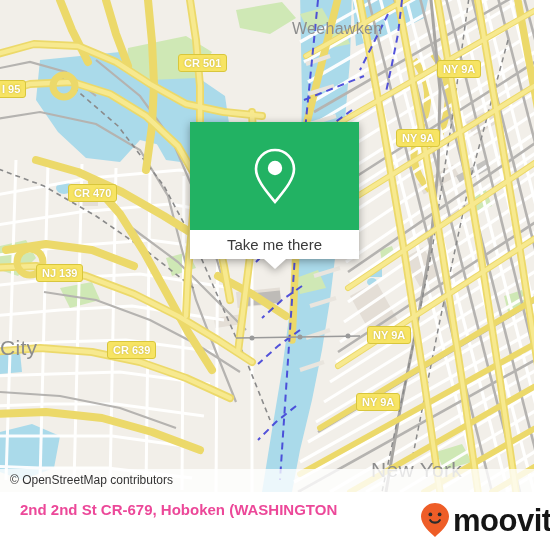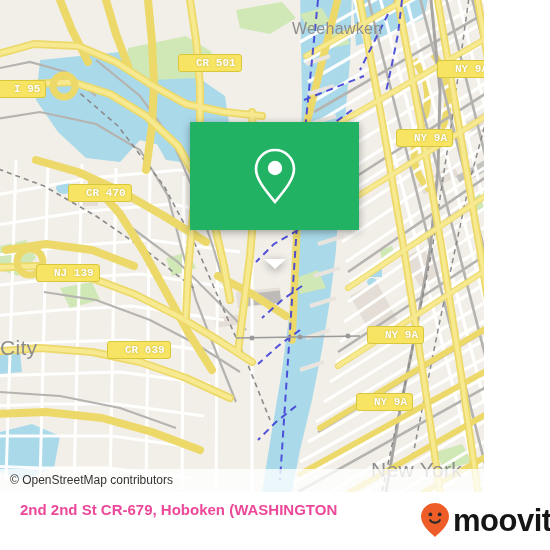--- a/index.html
+++ b/index.html
@@ -1,31 +1,31 @@
 <!DOCTYPE html>
 <html><head>
 <meta charset="utf-8">
 <style>
   html,body{margin:0;padding:0;}
   body{width:550px;height:550px;overflow:hidden;background:#fff;
        font-family:"Liberation Sans","DejaVu Sans",sans-serif;}
   #app{position:relative;width:550px;height:550px;overflow:hidden;}
 
   
-  #map{position:absolute;left:0;top:0;width:484px;height:492px;overflow:hidden;
+  #map{position:absolute;left:0;top:0;width:534px;height:492px;overflow:hidden;
        background:#f2efe9;}
   #map svg{position:absolute;left:0;top:0;}
 
   
   .city-label{position:absolute;color:#8d8d8d;white-space:nowrap;
       font-weight:400;letter-spacing:.3px;}
   .shield{position:absolute;background:#f7e463;border:1px solid #d8c63c;
       border-radius:3px;color:#fff;font-size:11px;font-weight:bold;
-      line-height:14px;padding:1px 5px 1px 17px;white-space:nowrap;
-      text-shadow:0 0 2px rgba(120,100,0,.45);font-family:Liberation Mono, monospace;}
+      line-height:14px;padding:1px 5px 1px 5px;white-space:nowrap;
+      text-shadow:0 0 2px rgba(120,100,0,.45);}
 
   
   #attrib{position:absolute;left:0;bottom:0;width:550px;height:23px;
       background:rgba(255,255,255,.78);padding-left:24px;}
   #attrib span{position:absolute;left:10px;top:4px;font-size:12px;color:#333;}
 
   
   #popup{position:absolute;left:190px;top:122px;width:169px;
       filter:drop-shadow(0 2px 4px rgba(0,0,0,.35));}
   #popup .head{height:108px;background:#22b263;display:flex;
@@ -334,20 +334,23 @@
   </div>
 
   <div id="popup">
     <div class="head">
       <svg width="46" height="58" viewBox="0 0 46 58">
         <path d="M23 3 C12.5 3 4 11.5 4 22 C4 33 15 45 23 55
                  C31 45 42 33 42 22 C42 11.5 33.5 3 23 3 Z" fill="none" stroke="#ffffff" stroke-width="2.6"></path>
         <circle cx="23" cy="21" r="7.2" fill="#ffffff"></circle>
       </svg>
     </div>
+    <div class="foot">
+      <span class="lbl">Take me there</span>
+    </div>
     <div class="tail"></div>
   </div>
 
   <div id="footer"></div>
 
   <div id="caption">
     <div>2nd 2nd St CR-679, Hoboken (WASHINGTON</div>
   </div>
 
   <div id="logo">

